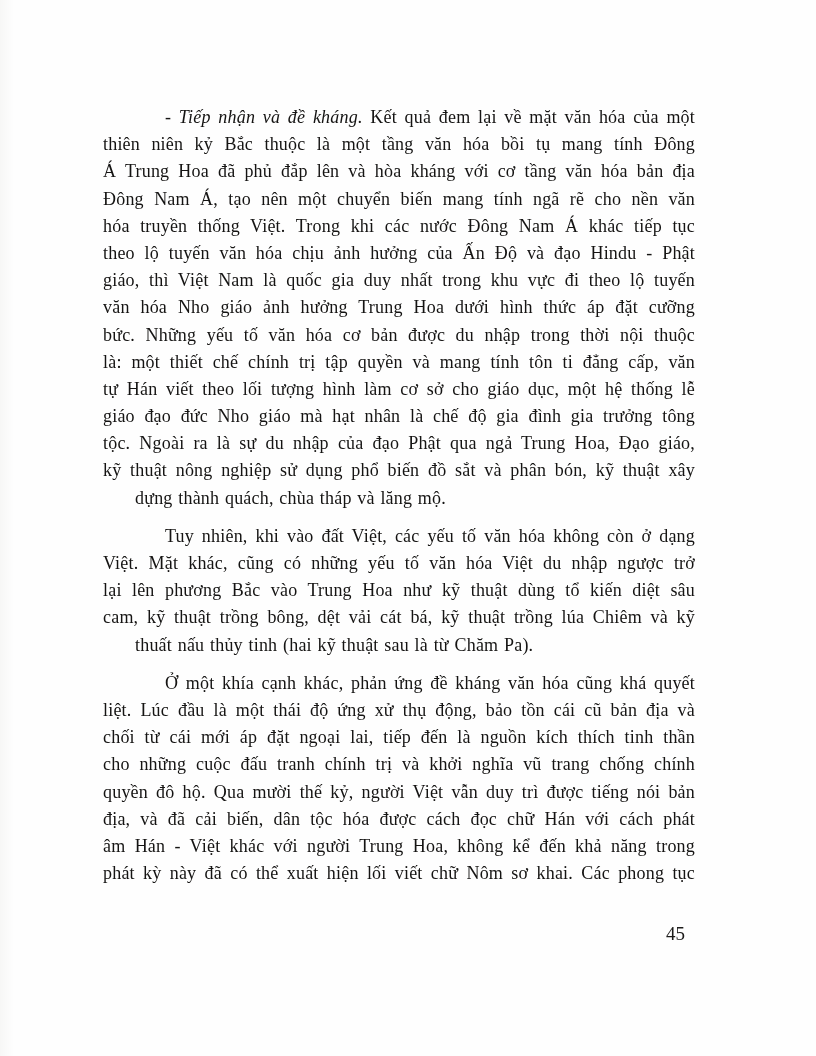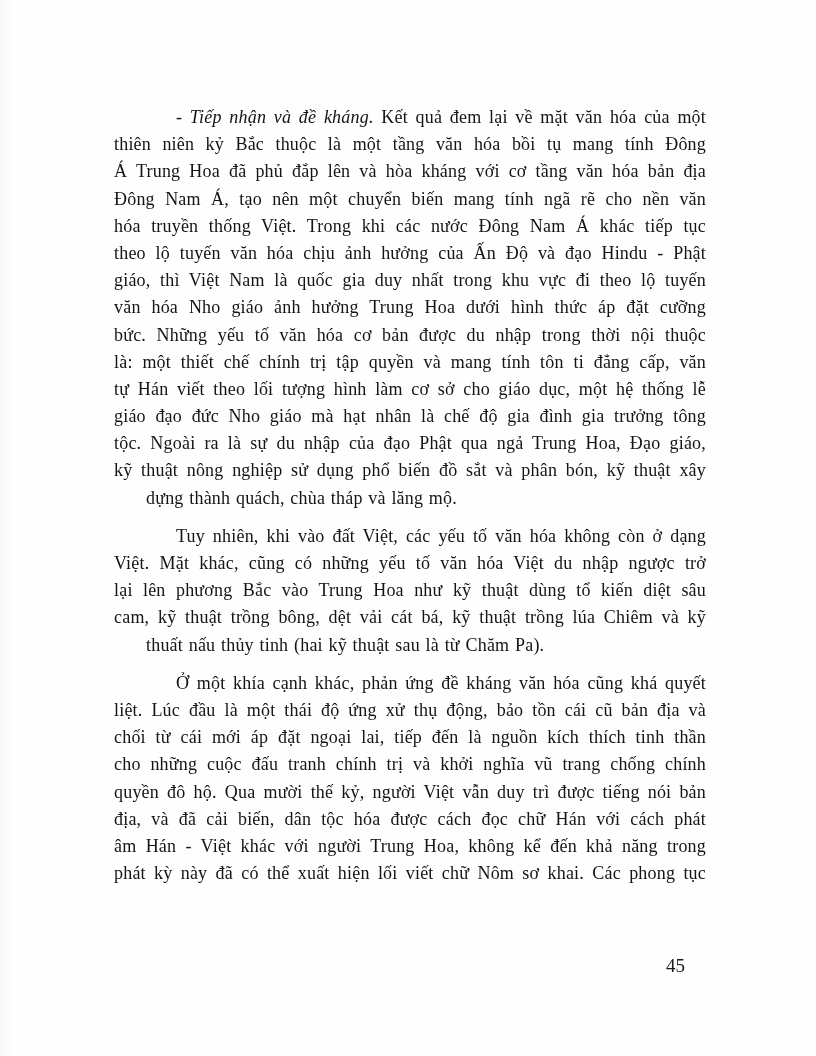--- a/index.html
+++ b/index.html
@@ -16,21 +16,21 @@
     overflow: hidden;
     position: relative;
   }
   .scan-page {
     position: absolute;
     inset: 0;
     background: linear-gradient(90deg, #f7f7f6 0px, #fefefe 14px, #fefefe 100%);
   }
   .text-block {
     position: absolute;
-    left: 114px;
+    left: 103px;
     top: 104px;
     width: 592px;
   }
   .para {
     margin: 0;
     padding: 0;
   }
   .para + .para {
     margin-top: 11px;
   }
@@ -49,21 +49,21 @@
   }
   .line.last {
     text-align-last: left;
     margin-left: 32px;
   }
   .it {
     font-style: italic;
   }
   .page-num {
     position: absolute;
-    top: 952px;
+    top: 920px;
     left: 103px;
     width: 582px;
     text-align: right;
     font-size: 19px;
     line-height: 27px;
     color: #1b1a19;
   }
 </style>
 </head>
 <body>

